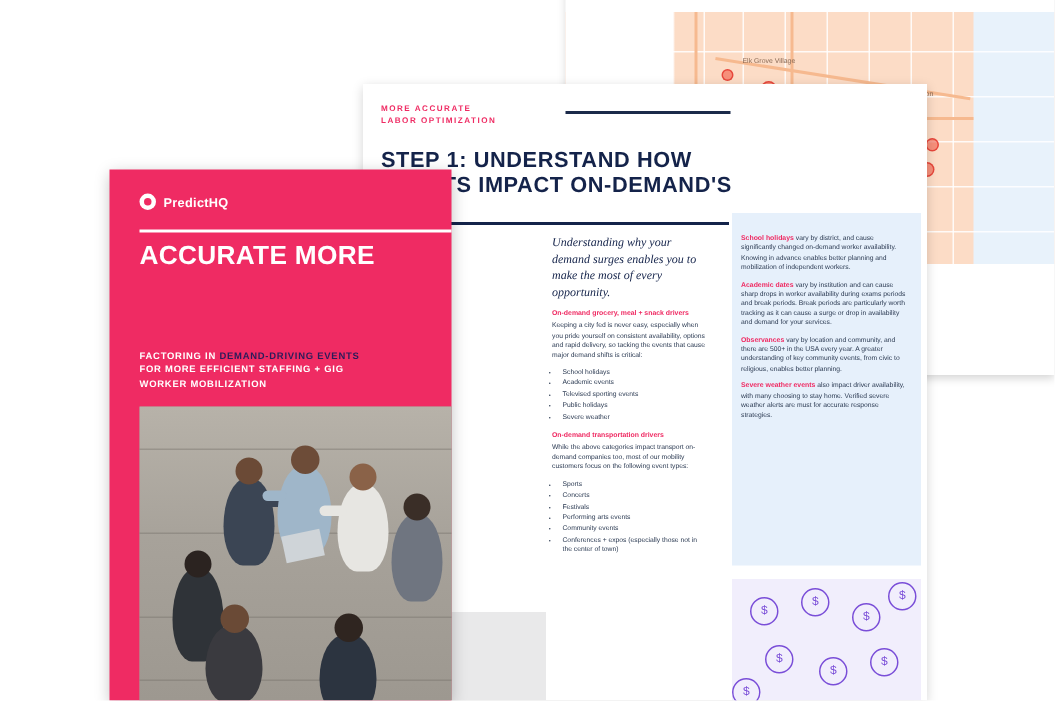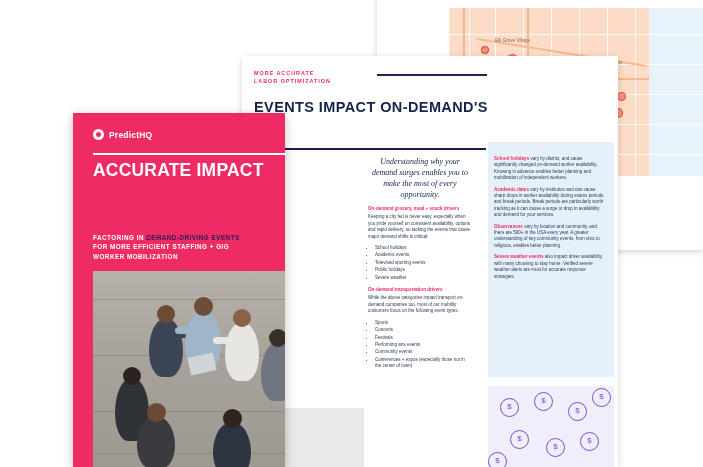--- a/index.html
+++ b/index.html
@@ -150,21 +150,20 @@
   }
   .col-lead {
     left: 126px;
     top: 100px;
     width: 104px;
     font-family: "Liberation Serif", serif;
     font-size: 8px;
     line-height: 11px;
     font-style: italic;
     color: #14234a;
-    text-align: center;
   }
   .col-mid {
     left: 126px;
     top: 150px;
     width: 104px;
   }
   .col-left-hidden {
     left: 8px;
     top: 110px;
     width: 100px;
@@ -234,20 +233,21 @@
   
   .page-cover {
     position: absolute;
     left: 73px;
     top: 113px;
     width: 212px;
     height: 354px;
     background: #ef2b63;
     box-shadow: 0 3px 10px rgba(0,0,0,0.25);
     overflow: hidden;
+    padding-left: 16px;
   }
   .logo-row {
     position: absolute;
     left: 20px;
     top: 16px;
     display: flex;
     align-items: center;
     gap: 5px;
   }
   .logo-mark {
@@ -442,20 +442,21 @@
     </div>
     <div class="grey-block"></div>
 
     <div class="step-kicker">
       <div>MORE ACCURATE</div>
       <div>LABOR OPTIMIZATION</div>
     </div>
     <div class="step-rule"></div>
 
     <div class="step-title">
+      <div>STEP 1: UNDERSTAND HOW</div>
       <div>EVENTS IMPACT ON-DEMAND'S</div>
     </div>
     <div class="step-underline"></div>
 
     <div class="col col-left-hidden">
       <div class="tiny-lines">
         <div class="tl" style="width:96%"></div>
         <div class="tl" style="width:88%"></div>
         <div class="tl" style="width:93%"></div>
         <div class="tl" style="width:60%"></div>
@@ -511,21 +512,21 @@
   <div class="page-cover">
 
     <div class="logo-row">
       <span class="logo-mark"></span>
       <span class="logo-text">PredictHQ</span>
     </div>
 
     <div class="cover-rule"></div>
 
     <div class="cover-title">
-      <div>ACCURATE IMPACT</div>
+      <div>ACCURATE MORE</div>
     </div>
 
     <div class="cover-sub">
       <div>
         <span>FACTORING IN </span><span class="hl">DEMAND-DRIVING EVENTS</span>
       </div>
       <div>FOR MORE EFFICIENT STAFFING + GIG</div>
       <div>WORKER MOBILIZATION</div>
     </div>
 

